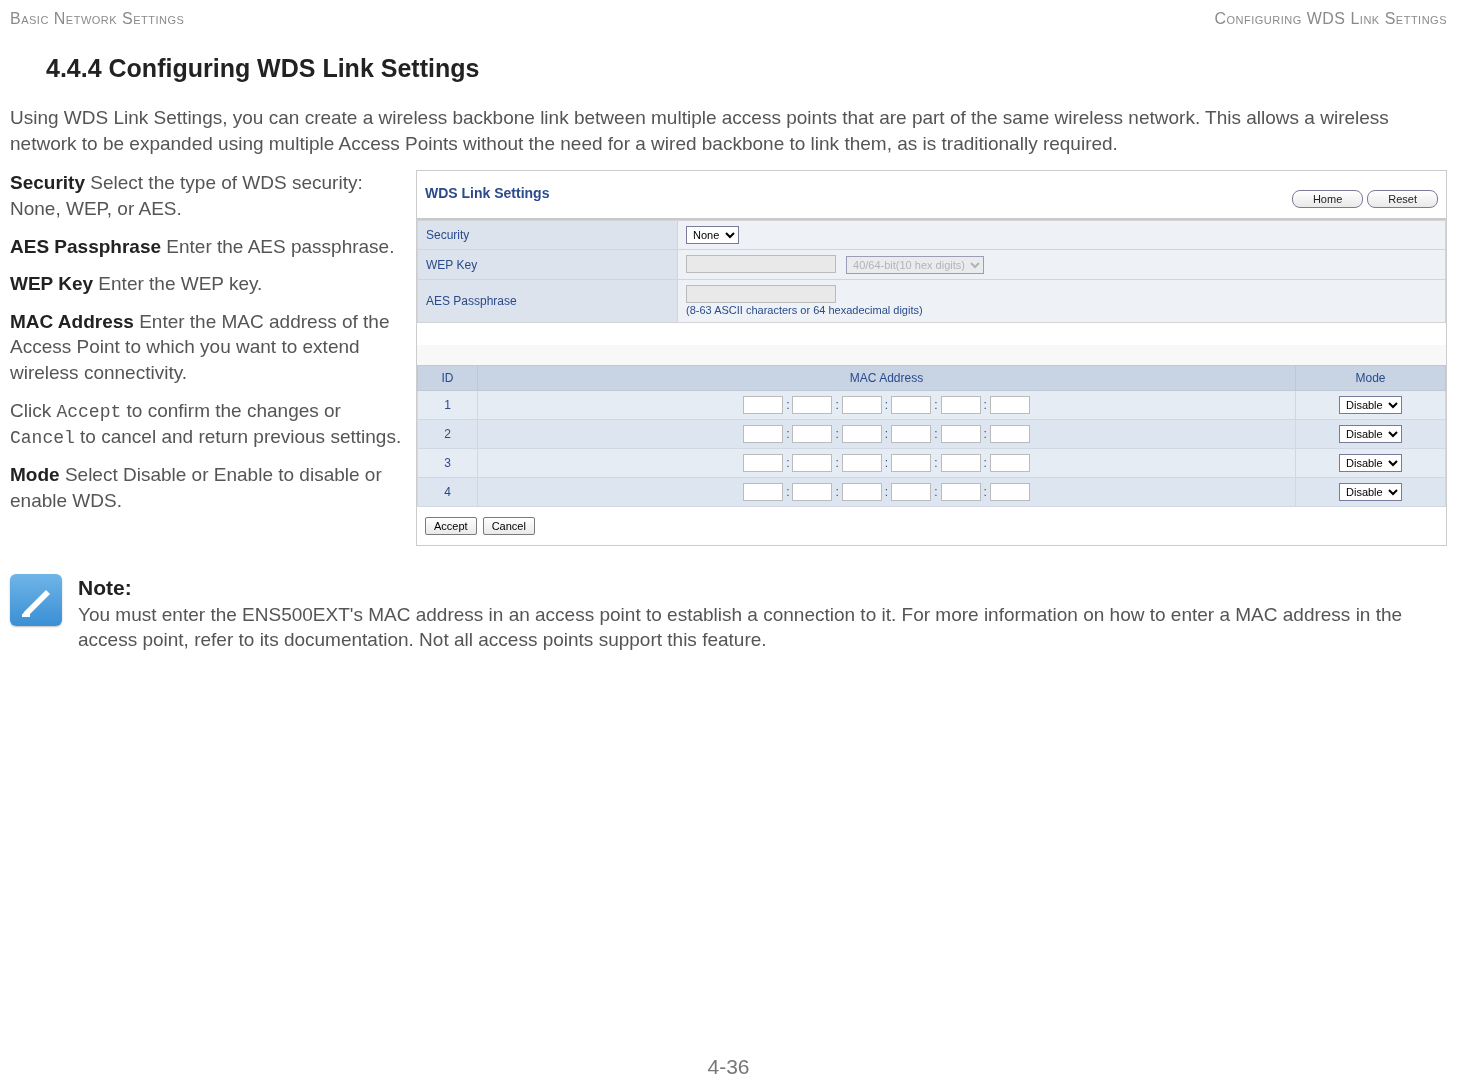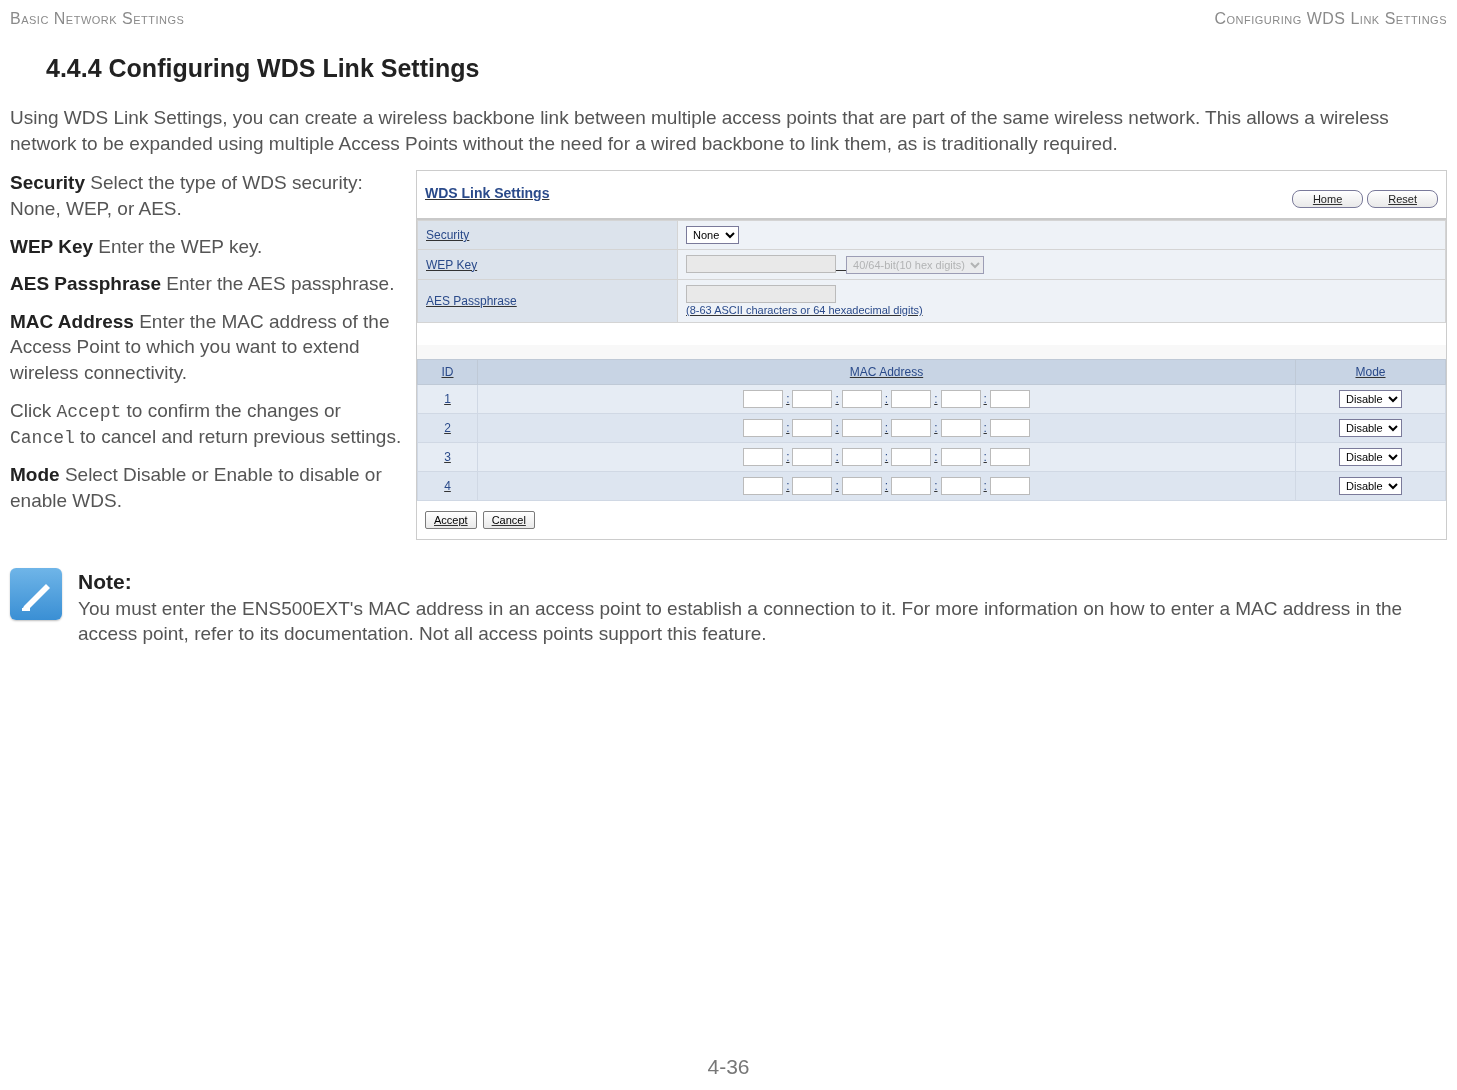--- a/index.html
+++ b/index.html
@@ -50,21 +50,20 @@
   .left-col b { color: #222; font-weight: bold; }
   .mono { font-family: "Courier New", monospace; font-size: 18px; color: #555; }
   .right-col {
     flex: 1;
   }
   
   .panel {
     border: 1px solid #ccc;
     background: #f8f8f8;
     font-size: 12px;
-    text-decoration: underline;
   }
   .panel-header {
     display: flex;
     justify-content: space-between;
     align-items: center;
     padding: 6px 8px 10px 8px;
     background: #fff;
     border-bottom: 2px solid #c9c9c9;
   }
   .panel-title {
@@ -102,21 +101,21 @@
   .txt {
     background: #fff;
     border: 1px solid #bbb;
     height: 18px;
     width: 150px;
   }
   .txt.short { width: 40px; }
   .disabled .txt, .disabled .sel { background: #e9e9e9; color: #999; }
   .note-hint { font-size: 11px; color: #2a4a8a; }
   .spacer-row { height: 22px; background: #fff; }
-  .mac-table { width: 100%; border-collapse: collapse; margin-top: 14px; }
+  .mac-table { width: 100%; border-collapse: collapse; margin-top: 20px; }
   .mac-table th {
     background: #c8d4e4;
     color: #2a4a8a;
     font-weight: normal;
     border: 1px solid #bfc9d6;
     padding: 5px 6px;
     font-size: 12px;
   }
   .mac-table td {
     background: #e6ecf4;
@@ -180,22 +179,22 @@
   <span>Configuring WDS Link Settings</span>
 </div>
 
 <h1 class="section-title">4.4.4 Configuring WDS Link Settings</h1>
 
 <p class="intro-para">Using WDS Link Settings, you can create a wireless backbone link between multiple access points that are part of the same wireless network. This allows a wireless network to be expanded using multiple Access Points without the need for a wired backbone to link them, as is traditionally required.</p>
 
 <div class="two-col">
   <div class="left-col">
     <p><b>Security</b><span>  Select the type of WDS security: None, WEP, or AES.</span></p>
+    <p><b>AES Passphrase</b><span>  Enter the AES passphrase.</span></p>
     <p><b>WEP Key</b><span>  Enter the WEP key.</span></p>
-    <p><b>AES Passphrase</b><span>  Enter the AES passphrase.</span></p>
     <p><b>MAC Address</b><span>  Enter the MAC address of the Access Point to which you want to extend wireless connectivity.</span></p>
     <p>
       <span>Click </span><span class="mono">Accept</span><span> to confirm the changes or </span><span class="mono">Cancel</span><span> to cancel and return previous settings.</span>
     </p>
     <p><b>Mode</b><span>  Select Disable or Enable to disable or enable WDS.</span></p>
   </div>
 
   <div class="right-col">
     <div class="panel">
       <div class="panel-header">

